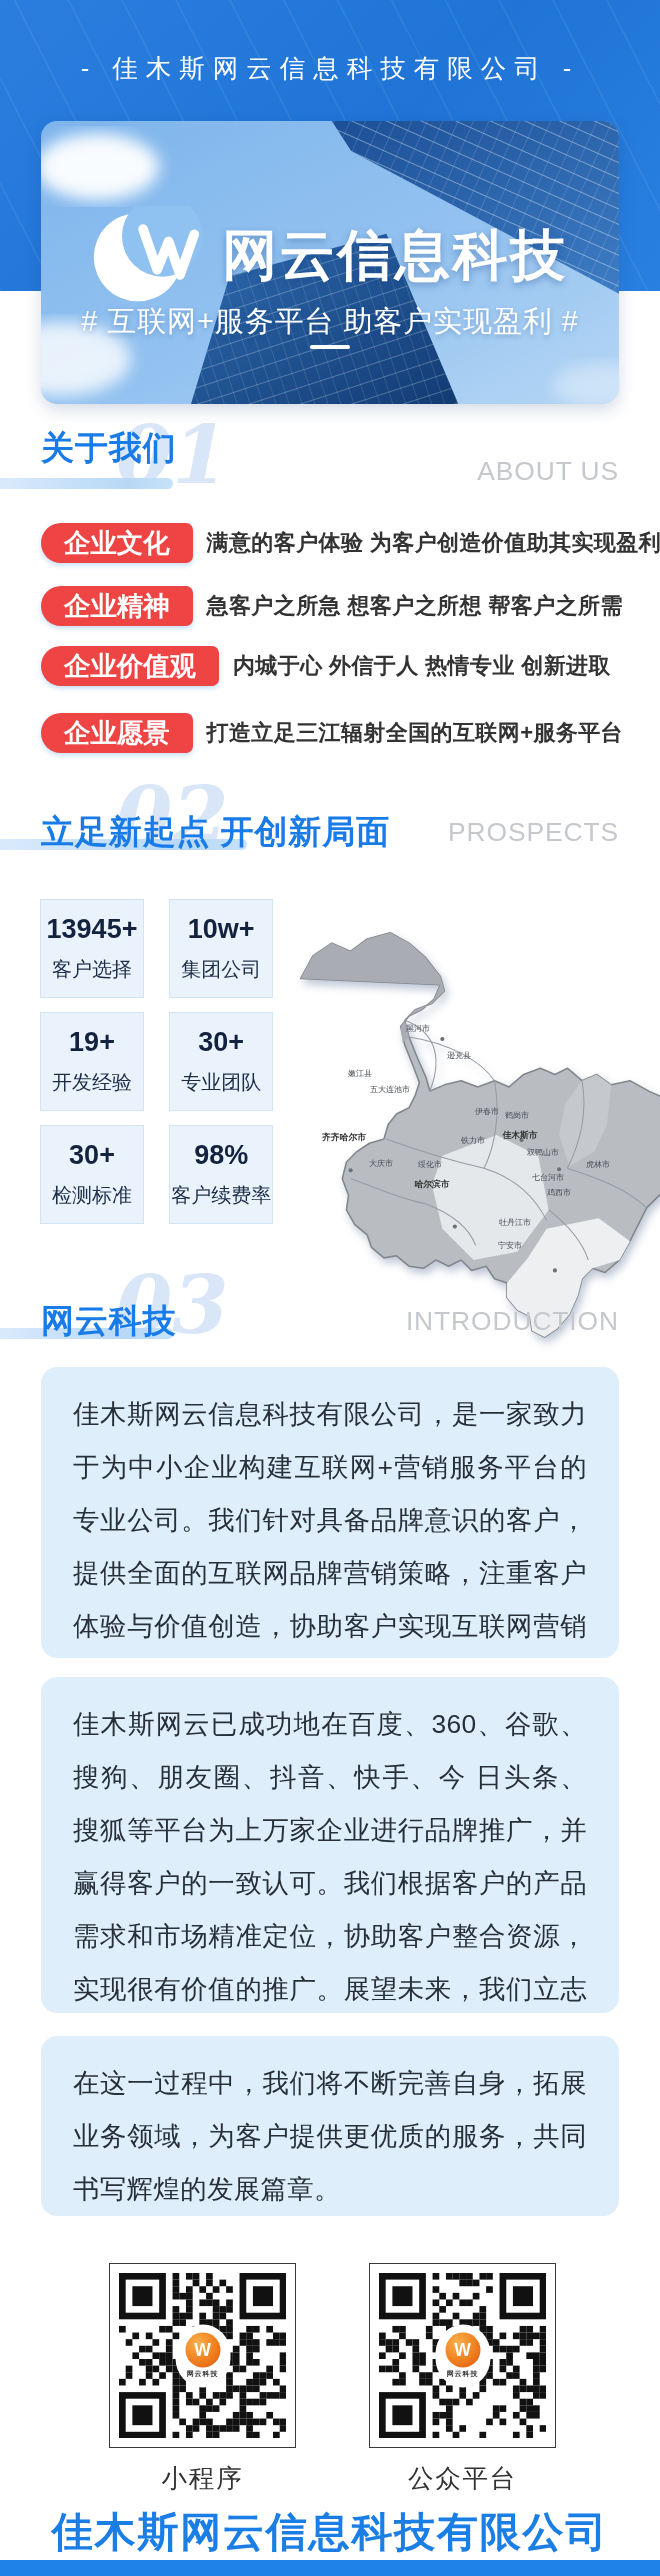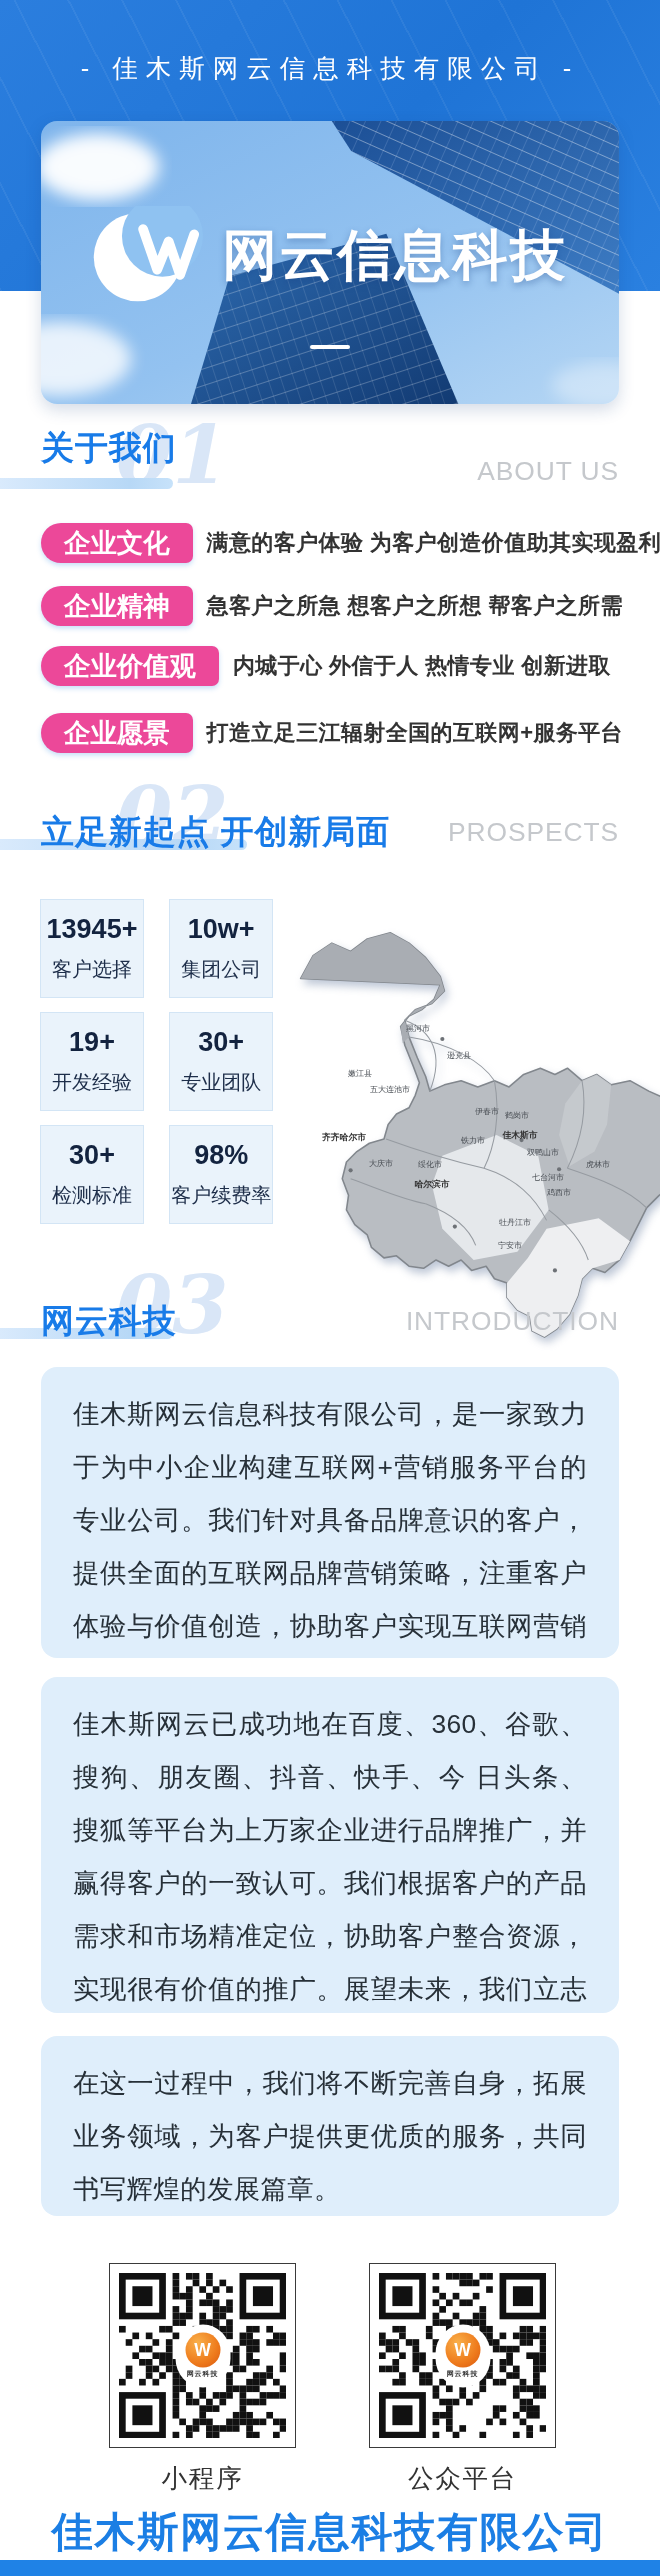--- a/index.html
+++ b/index.html
@@ -36,21 +36,21 @@
     font-size:33px; font-weight:800; letter-spacing:0.9px; }
   .sec-sub { position:absolute; right:41px; z-index:1; color:#c5c8cc;
     font-size:26.4px; letter-spacing:0.9px; }
   .sec-underline { position:absolute; left:0; height:10.6px; z-index:1;
     background:linear-gradient(90deg,#d9eafc 0%,#b7d8f6 75%,#c7e2fa 100%);
     border-radius:0 7px 7px 0; }
 
   
   .about-row { position:absolute; left:41px; width:578px; height:40px;
     display:flex; align-items:center; }
-  .about-badge { flex:0 0 auto; background:#ec4899; color:#fff; font-size:26.4px; font-weight:700;
+  .about-badge { flex:0 0 auto; background:#ef4444; color:#fff; font-size:26.4px; font-weight:700;
     height:40px; line-height:40px; padding:0 23px; border-radius:20px 7px 7px 20px;
     box-shadow:0 2.6px 5.3px rgba(34,133,228,.25); }
   .about-text { margin-left:14px; color:#333; font-size:22px; font-weight:600;
     letter-spacing:0.4px; white-space:nowrap; }
 
   
   .stats { position:absolute; left:40px; top:899px; width:247px;
     display:grid; grid-template-columns:116px 116px; column-gap:13.2px; row-gap:14px; z-index:1; }
   .stat-card { width:104px; height:99px; background:#eaf3fb; border:0.9px solid #d3e5f5;
     display:flex; flex-direction:column; justify-content:center; align-items:center; gap:10.6px; }
@@ -140,20 +140,21 @@
       <polygon points="214,176 392,128 474,322 170,322" fill="url(#g2)"></polygon>
     </svg>
     <div class="hero-brand-row">
       <svg class="hero-logo" viewBox="0 0 126 112">
         <circle cx="52" cy="58" r="50" fill="#ffffff"></circle>
         <circle cx="80" cy="34" r="46" fill="#8fc2f1"></circle>
         <path d="M58 26 L74 72 L87 40 L100 78 L116 32" fill="none" stroke="#ffffff" stroke-width="11" stroke-linecap="round" stroke-linejoin="round"></path>
       </svg>
       <div class="hero-brand">网云信息科技</div>
     </div>
+    <div class="hero-tagline"># 互联网+服务平台 助客户实现盈利 #</div>
     <div class="hero-dash"></div>
   </div>
 
   <div class="watermark" style="left:116px; top:407px;">01</div>
   <div class="sec-underline" style="top:478px; width:173px;"></div>
   <div class="sec-title" style="top:426px;">关于我们</div>
   <div class="sec-sub" style="top:456px;">ABOUT US</div>
 
   <div class="about-row" style="top:523px;">
     <span class="about-badge">企业文化</span>

